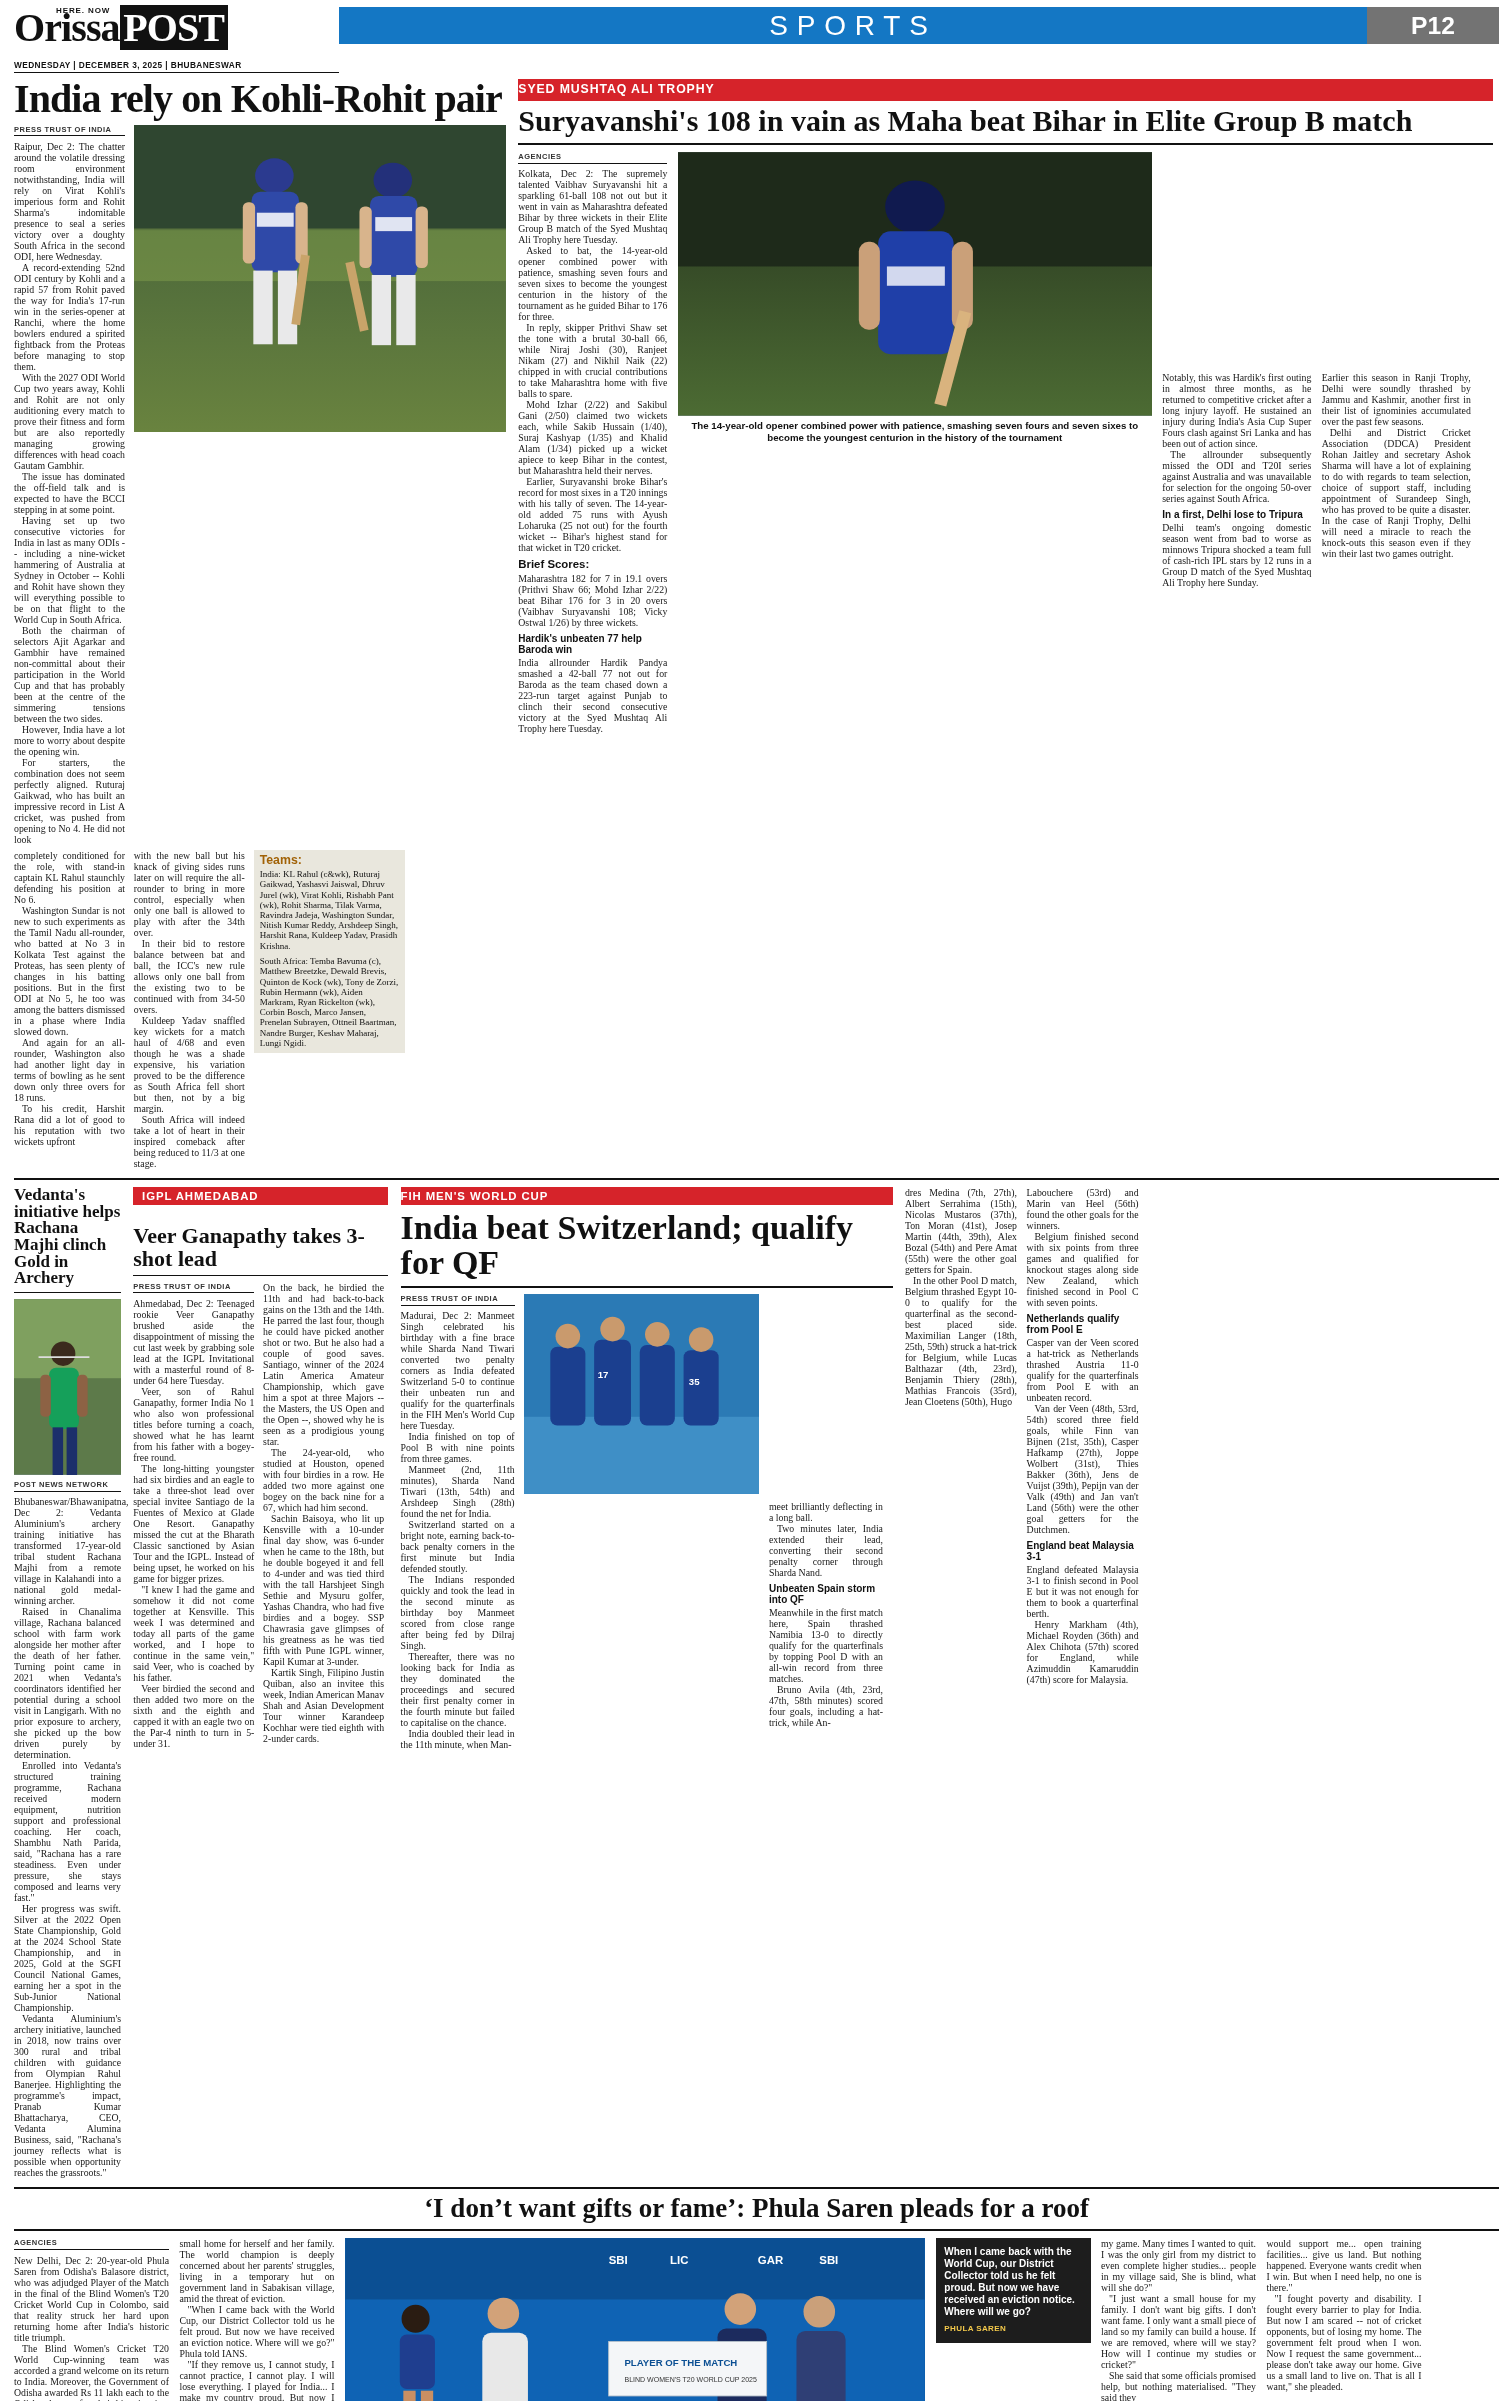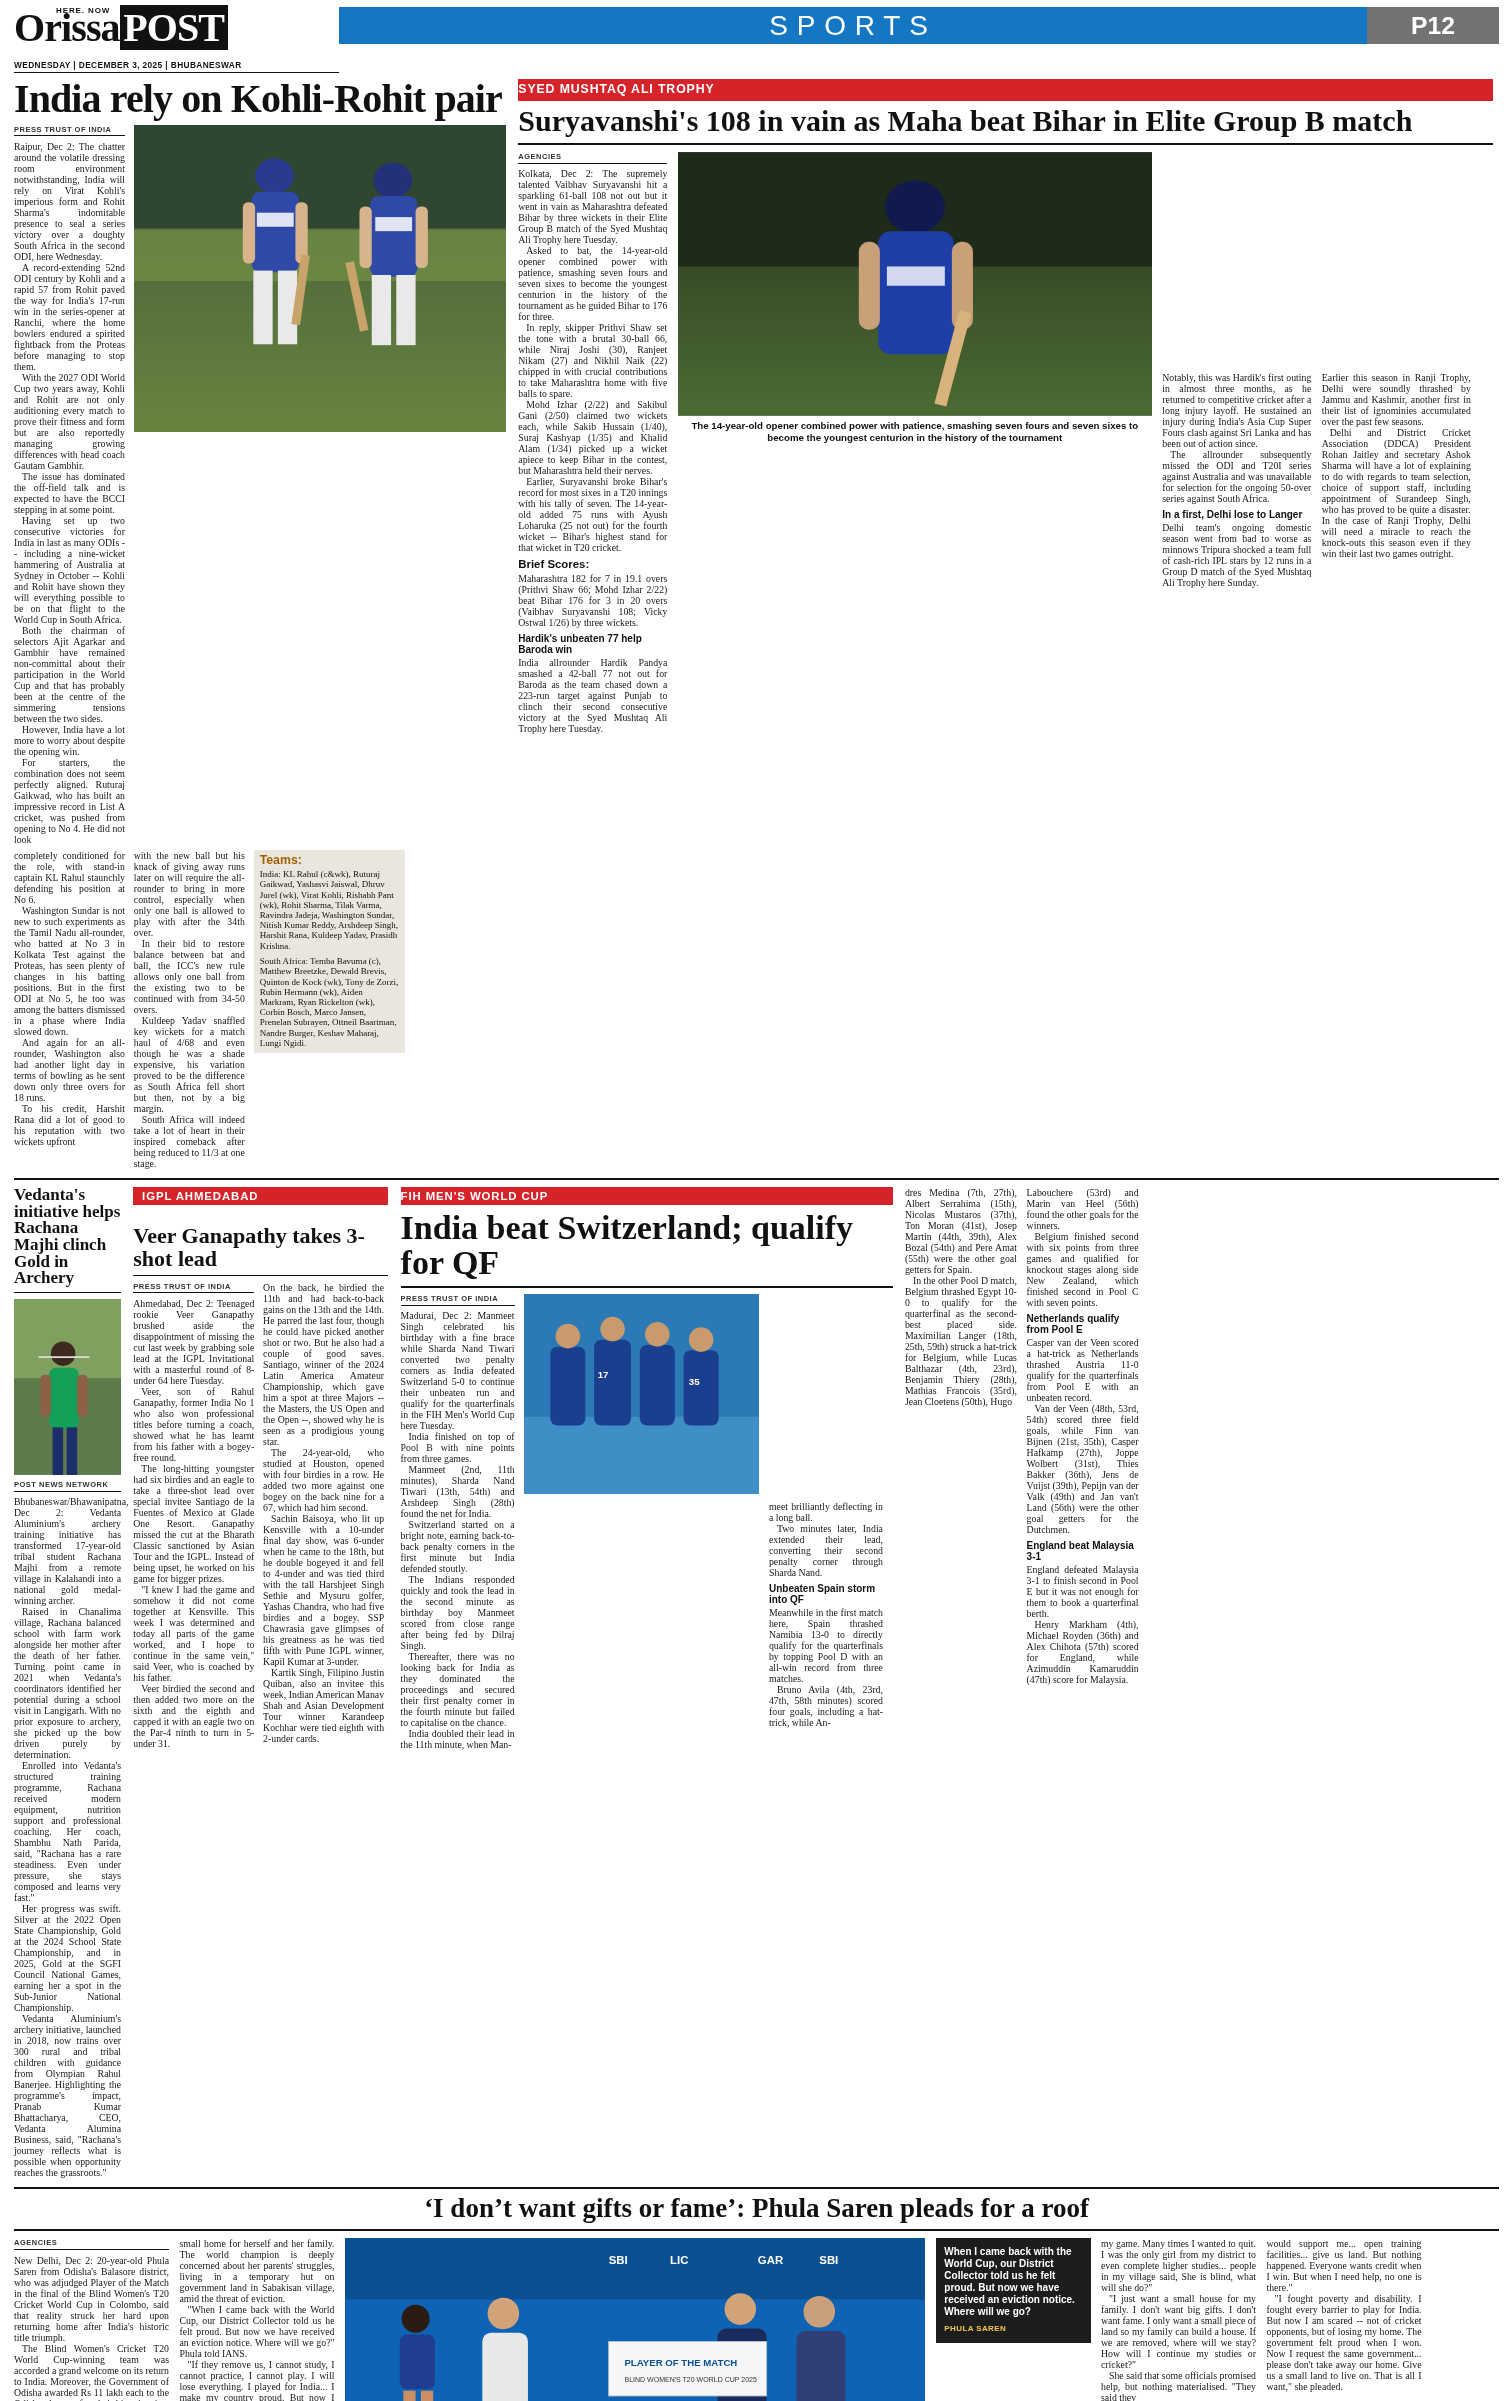--- a/index.html
+++ b/index.html
@@ -213,21 +213,21 @@
         <div class="col-narrow">
           <div class="body-col">
             <p class="first">completely conditioned for the role, with stand-in captain KL Rahul staunchly defending his position at No 6.</p>
             <p>Washington Sundar is not new to such experiments as the Tamil Nadu all-rounder, who batted at No 3 in Kolkata Test against the Proteas, has seen plenty of changes in his batting positions. But in the first ODI at No 5, he too was among the batters dismissed in a phase where India slowed down.</p>
             <p>And again for an all-rounder, Washington also had another light day in terms of bowling as he sent down only three overs for 18 runs.</p>
             <p>To his credit, Harshit Rana did a lot of good to his reputation with two wickets upfront</p>
           </div>
         </div>
         <div class="col-narrow">
           <div class="body-col">
-            <p class="first">with the new ball but his knack of giving away runs later on will require the all-rounder to bring in more control, especially when only one ball is allowed to play with after the 34th over.</p>
+            <p class="first">with the new ball but his knack of giving sides runs later on will require the all-rounder to bring in more control, especially when only one ball is allowed to play with after the 34th over.</p>
             <p>In their bid to restore balance between bat and ball, the ICC's new rule allows only one ball from the existing two to be continued with from 34-50 overs.</p>
             <p>Kuldeep Yadav snaffled key wickets for a match haul of 4/68 and even though he was a shade expensive, his variation proved to be the difference as South Africa fell short but then, not by a big margin.</p>
             <p>South Africa will indeed take a lot of heart in their inspired comeback after being reduced to 11/3 at one stage.</p>
           </div>
         </div>
         <div style="width:151px;">
           <div class="teams-box">
             <h4>Teams:</h4>
             <div>India: KL Rahul (c&amp;wk), Ruturaj Gaikwad, Yashasvi Jaiswal, Dhruv Jurel (wk), Virat Kohli, Rishabh Pant (wk), Rohit Sharma, Tilak Varma, Ravindra Jadeja, Washington Sundar, Nitish Kumar Reddy, Arshdeep Singh, Harshit Rana, Kuldeep Yadav, Prasidh Krishna.</div>
             <div style="height:5.3px"></div>
@@ -284,21 +284,21 @@
             </svg>
           </div>
           <div class="cap">The 14-year-old opener combined power with patience, smashing seven fours and seven sixes to become the youngest centurion in the history of the tournament</div>
         </div>
 
         <div class="rc">
           <div class="body-col" style="margin-top:220px;">
             <p class="first">Notably, this was Hardik's first outing in almost three months, as he returned to competitive cricket after a long injury layoff. He sustained an injury during India's Asia Cup Super Fours clash against Sri Lanka and has been out of action since.</p>
             <p>The allrounder subsequently missed the ODI and T20I series against Australia and was unavailable for selection for the ongoing 50-over series against South Africa.</p>
           </div>
-          <div class="sub-h">In a first, Delhi lose to Langer</div>
+          <div class="sub-h">In a first, Delhi lose to Tripura</div>
           <div class="body-col">
             <p class="first">Delhi team's ongoing domestic season went from bad to worse as minnows Tripura shocked a team full of cash-rich IPL stars by 12 runs in a Group D match of the Syed Mushtaq Ali Trophy here Sunday.</p>
           </div>
         </div>
 
         <div class="rc">
           <div class="body-col" style="margin-top:220px;">
             <p class="first">Earlier this season in Ranji Trophy, Delhi were soundly thrashed by Jammu and Kashmir, another first in their list of ignominies accumulated over the past few seasons.</p>
             <p>Delhi and District Cricket Association (DDCA) President Rohan Jaitley and secretary Ashok Sharma will have a lot of explaining to do with regards to team selection, choice of support staff, including appointment of Surandeep Singh, who has proved to be quite a disaster. In the case of Ranji Trophy, Delhi will need a miracle to reach the knock-outs this season even if they win their last two games outright.</p>
           </div>

